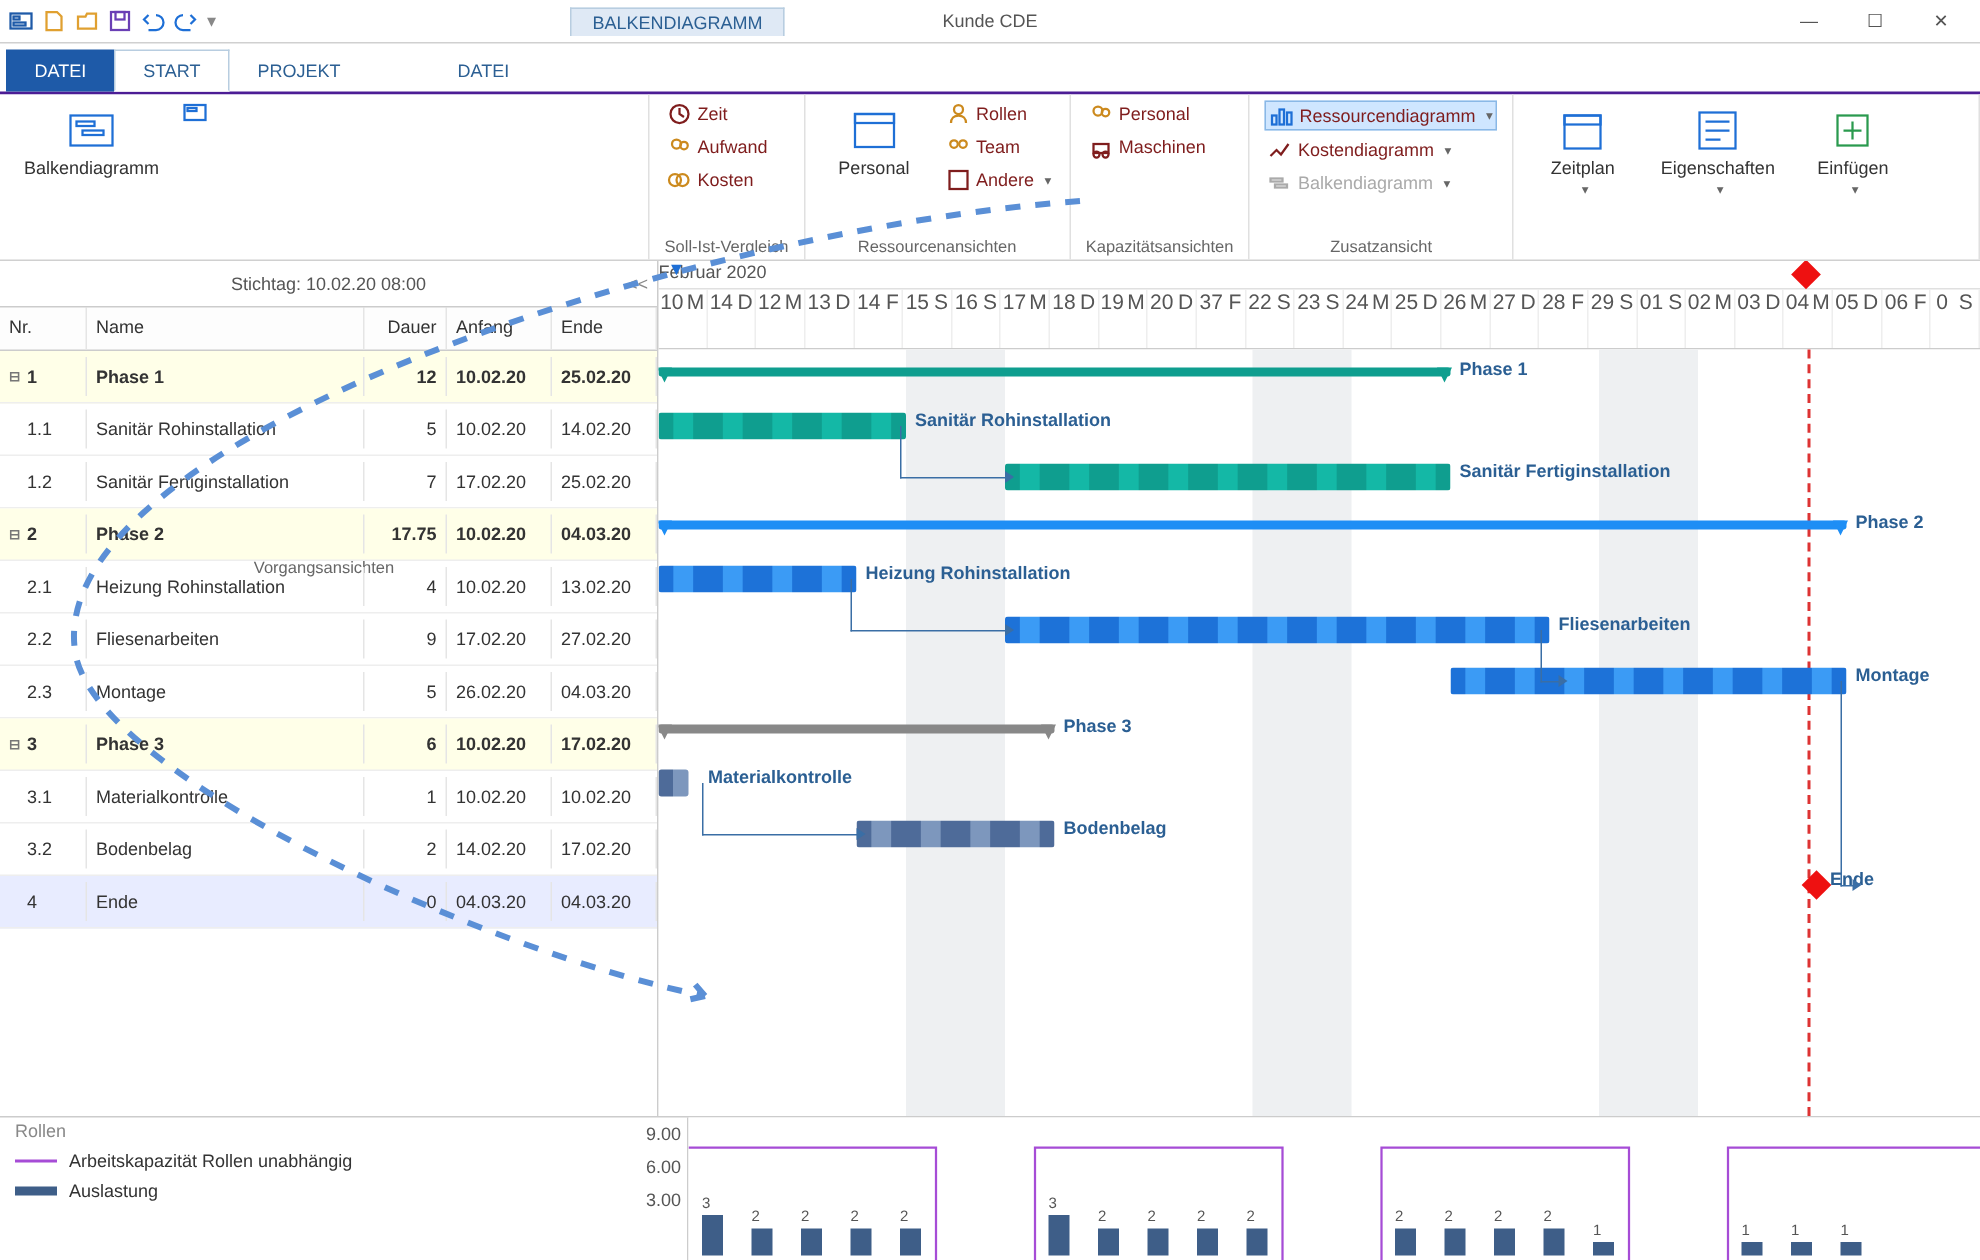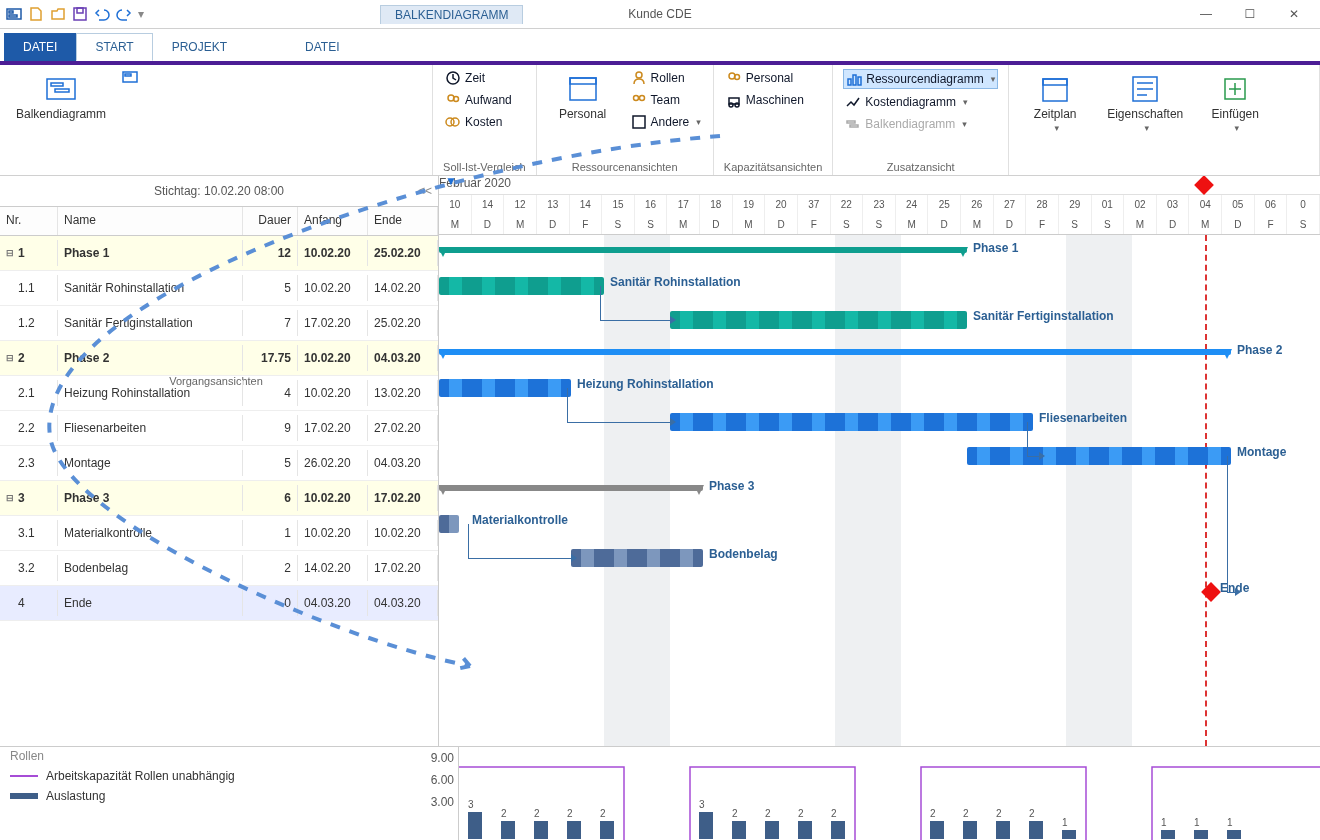--- a/index.html
+++ b/index.html
@@ -3,32 +3,32 @@
 <meta charset="utf-8">
 <style>
   html,body{margin:0;padding:0;font-family:"Segoe UI",Arial,sans-serif;font-size:12px;color:#333;background:#fff;width:1320px;height:840px;overflow:hidden}
   .titlebar{display:flex;align-items:center;height:28px;background:#fff;border-bottom:1px solid #d0d0d0}
   .qat{display:flex;gap:6px;padding:0 6px;align-items:center}
   .qat .ic{width:16px;height:16px}
   .ctx-tab{margin-left:230px;background:#dfe9f5;border:1px solid #b8cde0;border-bottom:none;padding:2px 14px;color:#2b5f93;font-size:12px}
   .title{position:absolute;left:50%;transform:translateX(-50%);color:#555}
   .winctrl{margin-left:auto;display:flex;gap:16px;padding-right:12px;color:#555}
   .winctrl span{width:28px;text-align:center;cursor:default}
-  .menutabs{display:flex;align-items:flex-end;height:32px;border-bottom:4px solid #4c1d95;padding-left:4px}
+  .menutabs{display:flex;align-items:flex-end;height:32px;border-bottom:2px solid #4c1d95;padding-left:4px}
   .menutab{padding:6px 18px;border:1px solid transparent;color:#2b5f93;cursor:pointer}
   .menutab.file{background:#1e5aa8;color:#fff}
   .menutab.active{border:1px solid #b8cde0;border-bottom-color:#fff;background:#fff}
   .ribbon{display:flex;height:110px;border-bottom:1px solid #d0d0d0;background:#fff}
   .rgroup{display:flex;flex-direction:column;border-right:1px solid #e0e0e0;padding:4px 10px 2px}
   .rgroup .body{flex:1;display:flex;gap:10px;align-items:flex-start}
   .rgroup .label{text-align:center;color:#666;font-size:11px;padding-top:2px}
   .bigbtn{display:flex;flex-direction:column;align-items:center;gap:2px;padding:4px 6px;min-width:60px;text-align:center;color:#333}
   .bigbtn .ic{width:32px;height:32px}
   .smallbtns{display:flex;flex-direction:column;gap:4px}
-  .sb{display:flex;align-items:center;gap:4px;white-space:nowrap;padding:1px 2px;color:#0f172a}
+  .sb{display:flex;align-items:center;gap:4px;white-space:nowrap;padding:1px 2px;color:#7f1d1d}
   .sb.hilite{background:#cfe6ff;border:1px solid #8ab8e6}
   .sb.dim{color:#aaa}
   .sb .ic{width:16px;height:16px}
   .dd::after{content:"▾";font-size:9px;color:#666;margin-left:3px}
   
   .content{display:flex;height:570px;border-bottom:1px solid #ccc;position:relative}
   .leftcol{width:438px;display:flex;flex-direction:column;border-right:1px solid #ccc}
   .stichtag{height:30px;display:flex;align-items:center;justify-content:center;color:#555;border-bottom:1px solid #ccc;position:relative}
   .stichtag .collapse{position:absolute;right:6px;color:#888}
   .gridhead{display:flex;height:28px;border-bottom:1px solid #ccc;background:#fdfdfd}
@@ -38,21 +38,21 @@
   .row{display:flex;height:34px;align-items:center;border-bottom:1px solid #eee}
   .row.phase{background:#ffffe8;font-weight:bold}
   .row.sel{background:#e8ecff}
   .row .c-nr{display:flex;align-items:center;gap:2px}
   .exp{width:10px;display:inline-block;color:#777;font-size:9px}
   
   .gantt{flex:1;display:flex;flex-direction:column;position:relative;overflow:hidden}
   .g-header{height:58px;border-bottom:1px solid #ccc;display:flex;flex-direction:column;position:relative}
   .g-month{height:18px;text-align:left;color:#555;border-bottom:1px solid #e0e0e0}
   .g-days{flex:1;display:flex}
-  .g-day{width:33px;text-align:center;font-size:10px;color:#555;border-right:1px solid #eee;display:flex;flex-direction:column;justify-content:space-around}
+  .g-day{width:33px;text-align:center;font-size:14px;color:#555;border-right:1px solid #eee;display:flex;justify-content:space-around}
   .g-body{flex:1;position:relative;background:repeating-linear-gradient(to right,#fff 0,#fff 33px,#f7f7f7 33px,#f7f7f7 33px)}
   .wkend{position:absolute;top:0;bottom:0;background:#eef0f2}
   .g-row{position:absolute;left:0;right:0;height:34px}
   .bar{position:absolute;height:18px;top:8px;border-radius:2px}
   .bar.summary{height:6px;top:12px}
   .bar.summary::before,.bar.summary::after{content:"";position:absolute;top:0;width:0;height:0;border-top:10px solid currentColor;border-left:5px solid transparent;border-right:5px solid transparent}
   .bar.summary::before{left:-1px}.bar.summary::after{right:-1px}
   .bar.task{background:linear-gradient(to right,#0f9e8f 0,#0f9e8f 10px,#14b8a6 10px,#14b8a6 23px,#0f9e8f 23px,#0f9e8f 33px) 0/33px}
   .bar.blue{background:linear-gradient(to right,#1d72d8 0,#1d72d8 10px,#3b9bf5 10px,#3b9bf5 23px,#1d72d8 23px,#1d72d8 33px) 0/33px}
   .bar.slate{background:linear-gradient(to right,#4e6b99 0,#4e6b99 10px,#7d97bd 10px,#7d97bd 23px,#4e6b99 23px,#4e6b99 33px) 0/33px}

